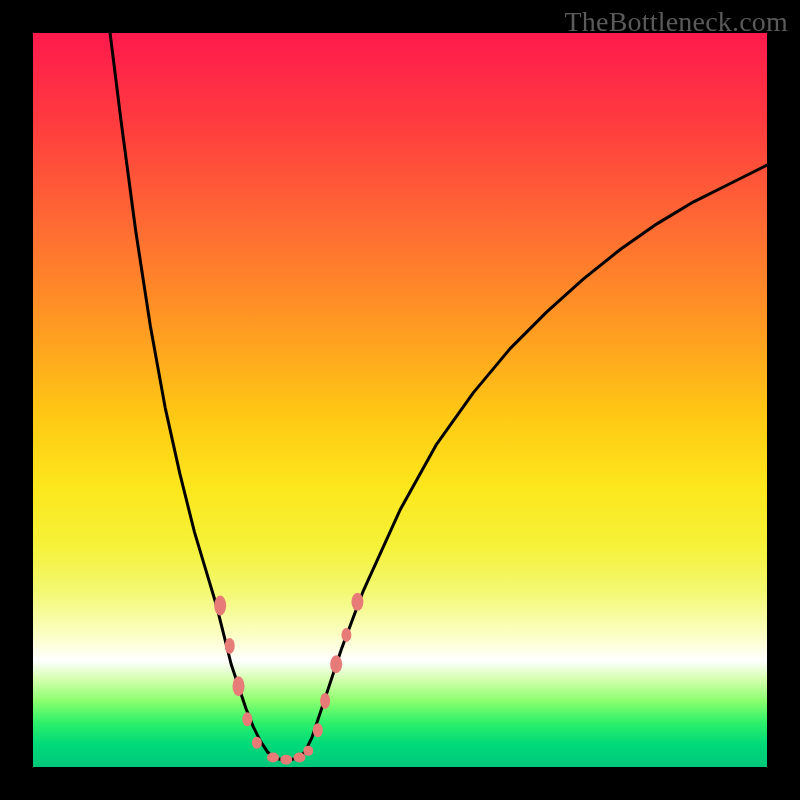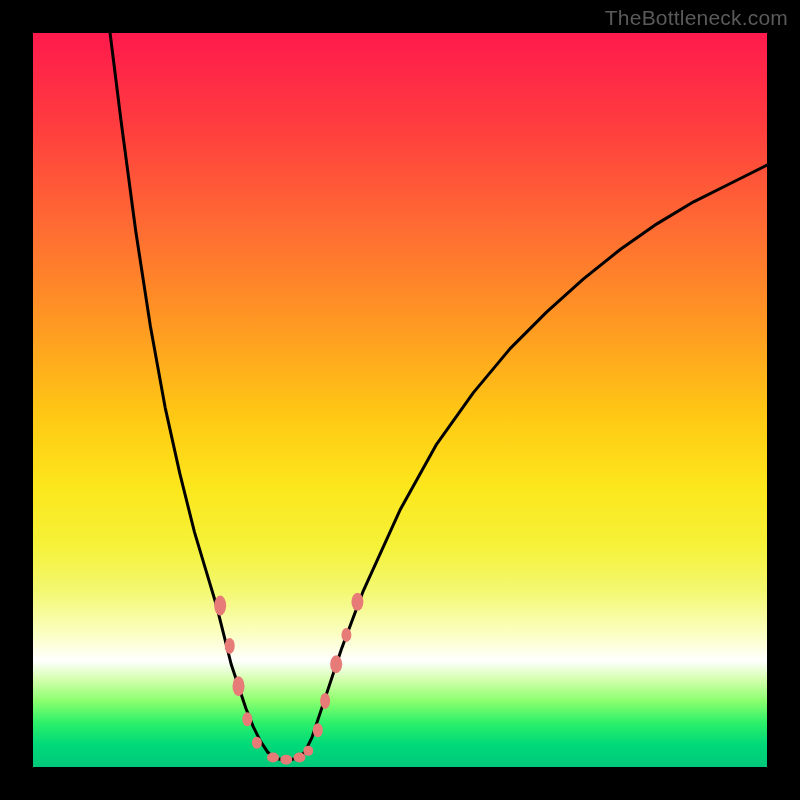--- a/index.html
+++ b/index.html
@@ -42,24 +42,25 @@
       #2cf06a 94%,
       #00d979 97%,
       #00c87a 100%
     );
   }
   .watermark {
     position: absolute;
     top: 6px;
     right: 12px;
     color: #5a5a5a;
-    font-size: 21px;
+    font-size: 28px;
     font-weight: 500;
     letter-spacing: 0.2px;
     user-select: none;
+    font-family: Liberation Serif, serif;
   }
   svg.curve {
     position: absolute;
     top: 0;
     left: 0;
     width: 734px;
     height: 734px;
   }
 </style>
 </head>

